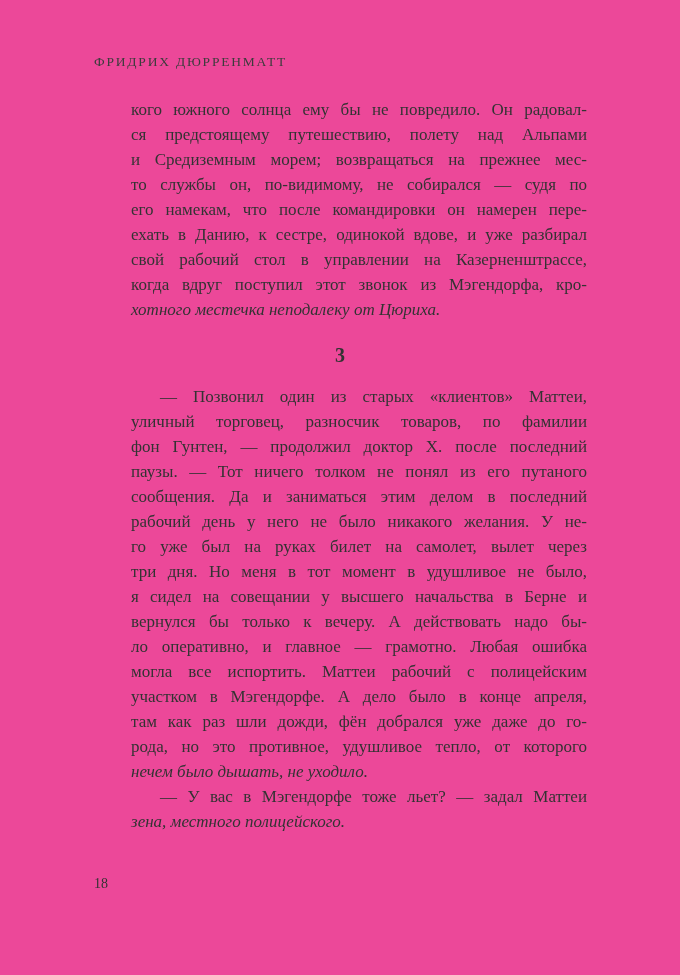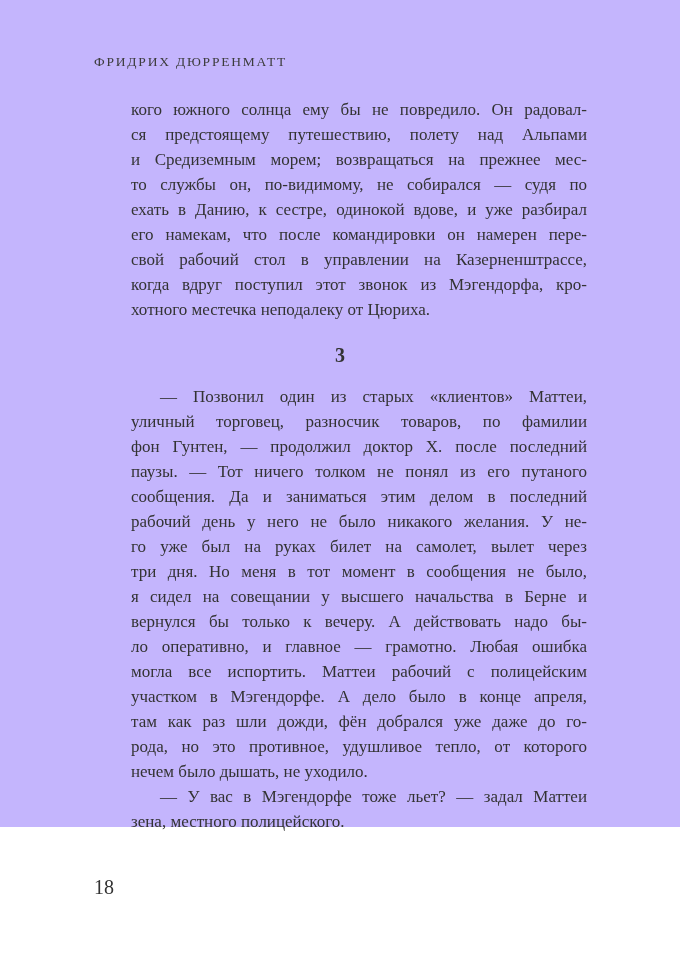--- a/index.html
+++ b/index.html
@@ -6,22 +6,22 @@
   html, body { background: #ffffff; }
   body {
     width: 680px;
     height: 975px;
     font-family: "Liberation Serif", "DejaVu Serif", serif;
     overflow: hidden;
   }
   .book-page {
     position: relative;
     width: 680px;
-    height: 827px;
-    background: #c4b5fd;
+    height: 975px;
+    background: #ec4899;
     color: #363636;
   }
   .running-header {
     position: absolute;
     top: 54px;
     left: 94px;
     font-size: 13.5px;
     letter-spacing: 1.8px;
     color: #3c3c3c;
   }
@@ -36,67 +36,68 @@
   }
   .paragraph { margin: 0; }
   .text-line {
     text-align: justify;
     text-align-last: justify;
     margin-left: 38px;
     -moz-text-align-last: justify;
   }
   .text-line.last {
     text-align-last: left;
+    font-style: italic;
     -moz-text-align-last: left;
   }
   .text-line.indent { padding-left: 29px; }
   .chapter-heading {
     text-align: center;
     font-weight: bold;
     font-size: 20px;
     line-height: 26px;
     margin: 20px 0 16px 0;
     color: #333333;
   }
   .page-number {
     position: absolute;
     top: 876px;
     left: 94px;
-    font-size: 20px;
+    font-size: 14px;
     color: #333333;
   }
 </style>
 </head>
 <body>
 
 <div class="book-page">
   <header class="running-header">ФРИДРИХ ДЮРРЕНМАТТ</header>
 
   <main class="text-body">
       <div class="paragraph">
         <div class="text-line">кого южного солнца ему бы не повредило. Он радовал-</div>
         <div class="text-line">ся предстоящему путешествию, полету над Альпами</div>
         <div class="text-line">и Средиземным морем; возвращаться на прежнее мес-</div>
         <div class="text-line">то службы он, по-видимому, не собирался — судя по</div>
+        <div class="text-line">его намекам, что после командировки он намерен пере-</div>
         <div class="text-line">ехать в Данию, к сестре, одинокой вдове, и уже разбирал</div>
-        <div class="text-line">его намекам, что после командировки он намерен пере-</div>
         <div class="text-line">свой рабочий стол в управлении на Казерненштрассе,</div>
         <div class="text-line">когда вдруг поступил этот звонок из Мэгендорфа, кро-</div>
         <div class="text-line last">хотного местечка неподалеку от Цюриха.</div>
       </div>
       <div class="chapter-heading">3</div>
       <div class="paragraph">
         <div class="text-line indent">— Позвонил один из старых «клиентов» Маттеи,</div>
         <div class="text-line">уличный торговец, разносчик товаров, по фамилии</div>
         <div class="text-line">фон Гунтен, — продолжил доктор Х. после последний</div>
         <div class="text-line">паузы. — Тот ничего толком не понял из его путаного</div>
         <div class="text-line">сообщения. Да и заниматься этим делом в последний</div>
         <div class="text-line">рабочий день у него не было никакого желания. У не-</div>
         <div class="text-line">го уже был на руках билет на самолет, вылет через</div>
-        <div class="text-line">три дня. Но меня в тот момент в сообщения не было,</div>
+        <div class="text-line">три дня. Но меня в тот момент в удушливое не было,</div>
         <div class="text-line">я сидел на совещании у высшего начальства в Берне и</div>
         <div class="text-line">вернулся бы только к вечеру. А действовать надо бы-</div>
         <div class="text-line">ло оперативно, и главное — грамотно. Любая ошибка</div>
         <div class="text-line">могла все испортить. Маттеи рабочий с полицейским</div>
         <div class="text-line">участком в Мэгендорфе. А дело было в конце апреля,</div>
         <div class="text-line">там как раз шли дожди, фён добрался уже даже до го-</div>
         <div class="text-line">рода, но это противное, удушливое тепло, от которого</div>
         <div class="text-line last">нечем было дышать, не уходило.</div>
       </div>
       <div class="paragraph">

